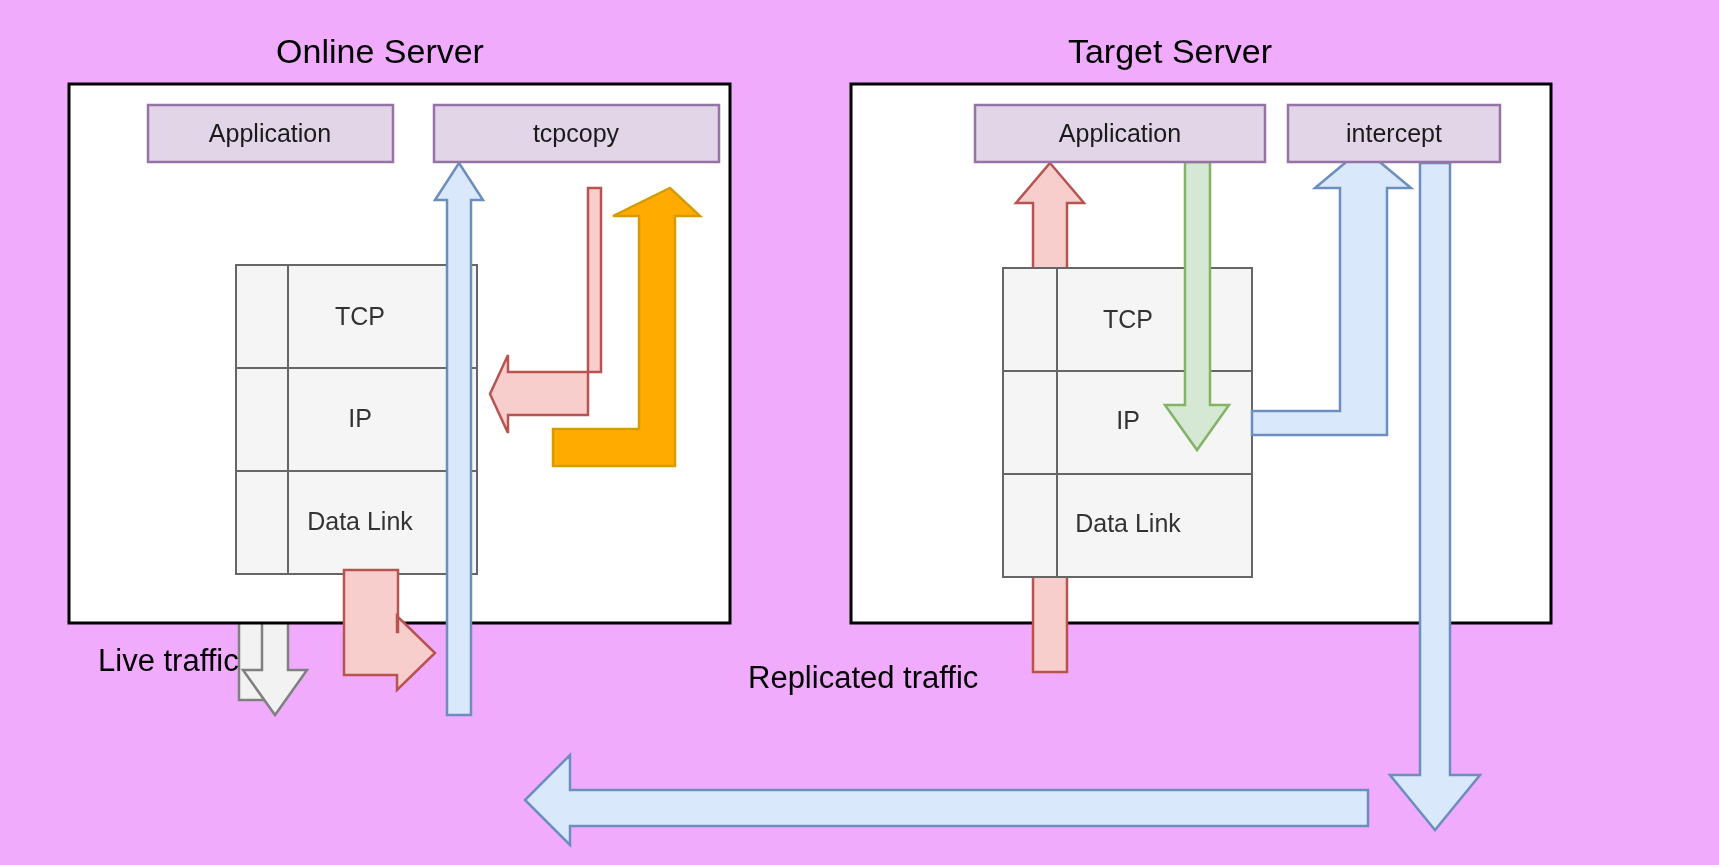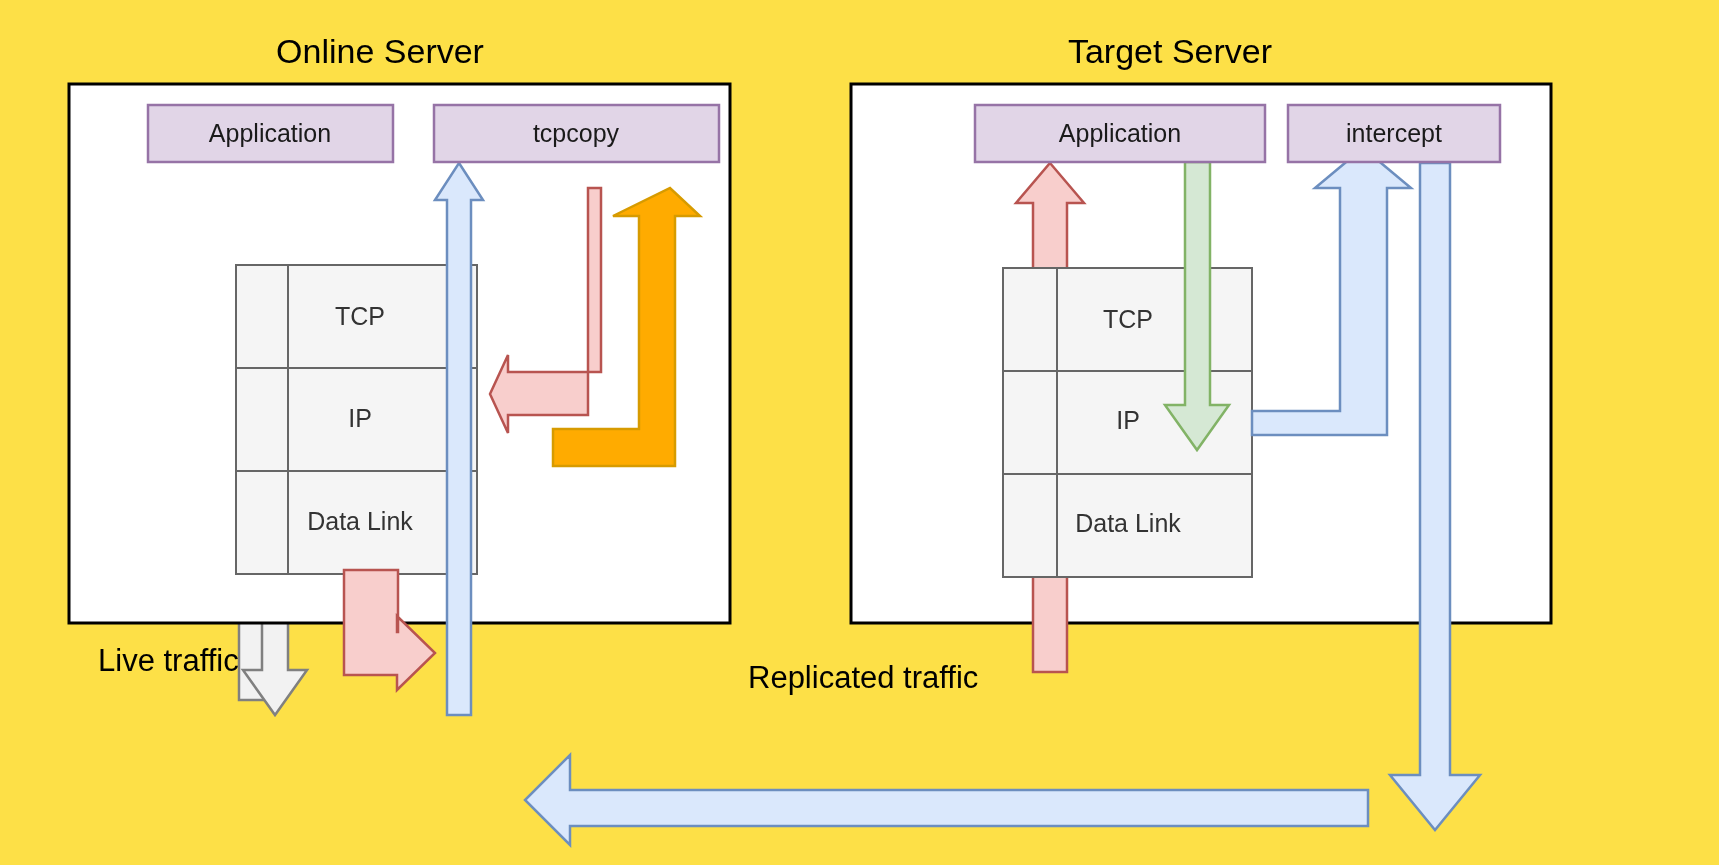--- a/index.html
+++ b/index.html
@@ -7,21 +7,21 @@
     padding: 0;
     background: #ffffff;
   }
   body {
     font-family: "Liberation Sans", sans-serif;
   }
   #canvas {
     position: relative;
     width: 1719px;
     height: 865px;
-    background: #fde047;
+    background: #f0abfc;
     overflow: hidden;
   }
   svg#diagram {
     position: absolute;
     top: 0;
     left: 0;
     width: 1719px;
     height: 865px;
     display: block;
   }

